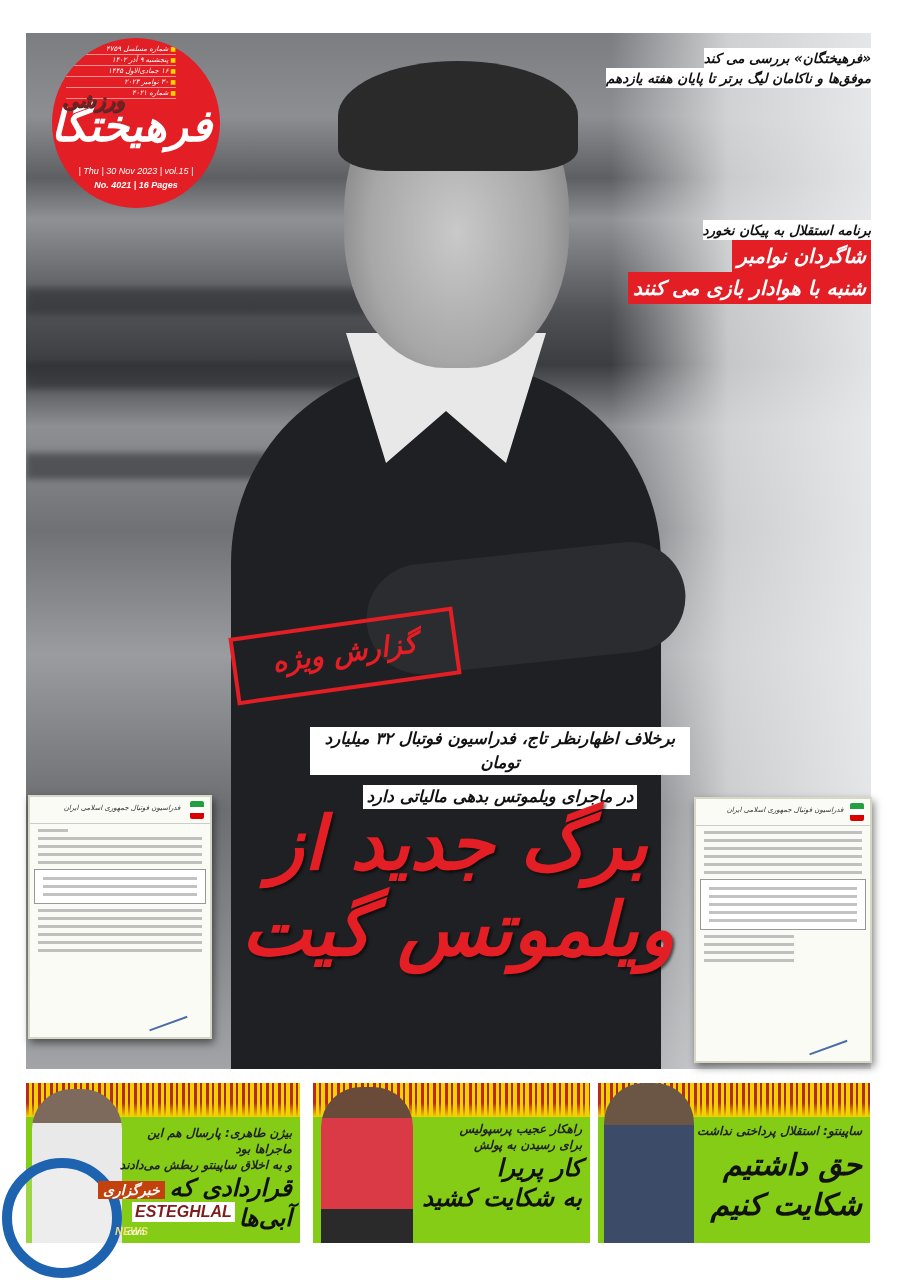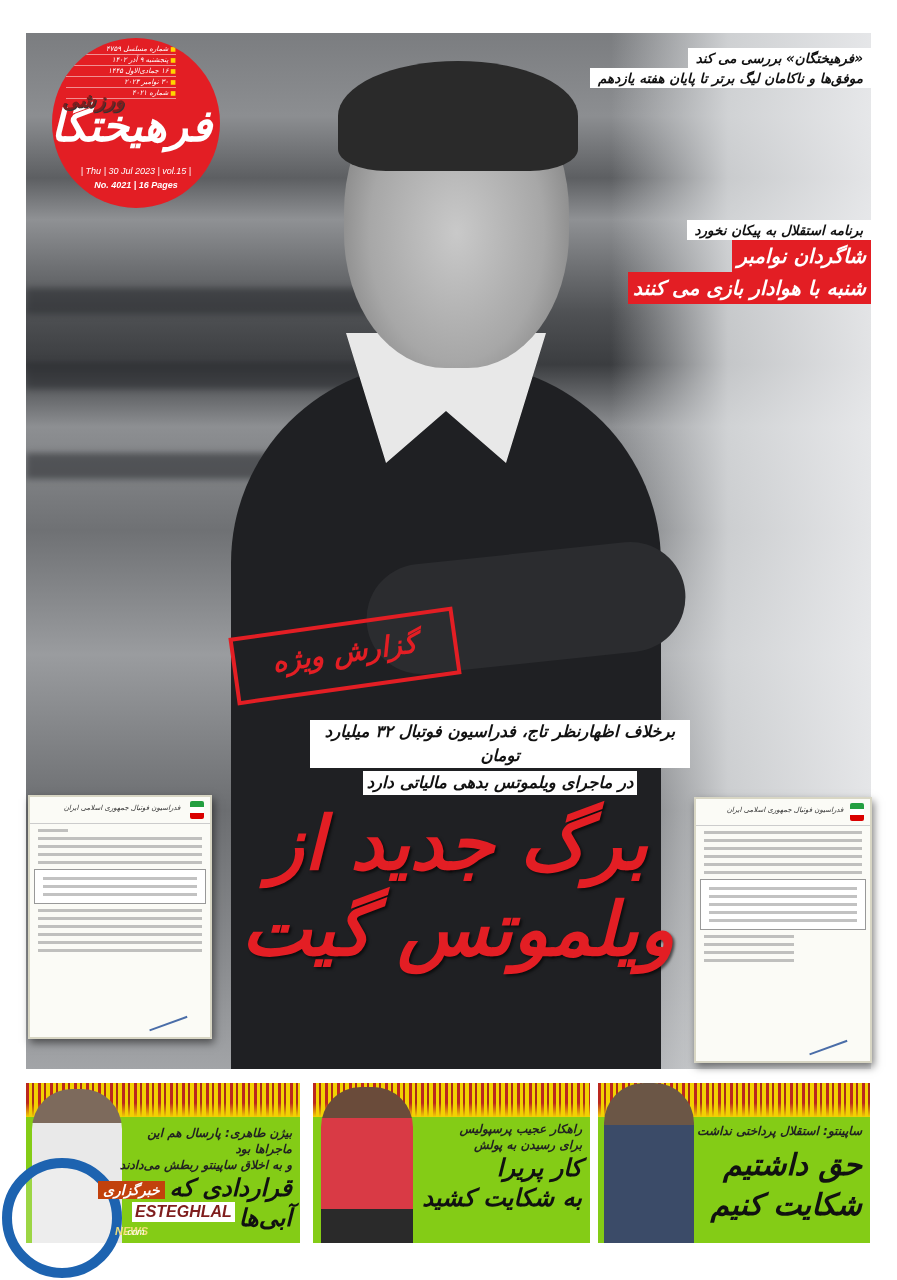--- a/index.html
+++ b/index.html
@@ -22,31 +22,31 @@
   .masthead .info{position:absolute;right:44px;top:6px;width:110px;text-align:right;direction:rtl;}
   .masthead .info div{font-size:7px;line-height:10px;color:#fff;border-bottom:1px solid rgba(255,255,255,.5);}
   .masthead .info div::before{content:"■ ";color:#ffd400;font-size:6px;}
   .masthead .logo{position:absolute;left:10px;top:58px;width:150px;text-align:center;font-family:"DejaVu Serif",serif;font-weight:bold;font-size:44px;color:#fff;direction:rtl;line-height:60px;}
   .masthead .date{position:absolute;left:0;width:168px;text-align:center;color:#fff;font-size:9px;font-family:"Liberation Sans",sans-serif;}
   .masthead .d1{top:128px;} .masthead .d2{top:142px;font-weight:bold;}
   .varzeshi{position:absolute;left:16px;top:88px;background:transparent;color:#7f1d1d;font-weight:bold;font-size:20px;direction:rtl;font-family:"DejaVu Sans",sans-serif;text-shadow:1px 1px 0 #333;margin-left:46px;}
 
   
   .hl{position:absolute;direction:rtl;text-align:right;}
-  .kicker{display:inline-block;background:#fff;color:#111;font-weight:bold;font-size:13.5px;padding:1px 8px;line-height:18px;}
+  .kicker{display:inline-block;background:#fff;color:#111;font-weight:bold;font-size:13.5px;padding:1px 0;line-height:18px;}
   .redbox{display:inline-block;background:#e31e24;color:#fff;font-weight:bold;font-size:20px;padding:2px 5px;line-height:28px;}
   .hl1{right:26px;top:48px;width:300px;}
   .hl2{right:26px;top:220px;width:300px;}
 
   
   .stamp{position:absolute;left:232px;top:622px;width:218px;height:60px;border:4px solid #e31e24;transform:rotate(-8deg);color:#e31e24;font-weight:bold;font-size:28px;text-align:center;line-height:54px;direction:rtl;}
 
   
   .deck{position:absolute;left:310px;top:720px;width:380px;direction:rtl;text-align:center;}
-  .deck span{display:inline-block;background:#fff;color:#111;font-weight:bold;font-size:16.5px;line-height:24px;padding:0 4px;margin-bottom:3px;}
+  .deck span{display:inline-block;background:#fff;color:#111;font-weight:bold;font-size:16.5px;line-height:24px;padding:0 4px;margin-bottom:3px;margin-top:7px;}
 
   
   .mainhl{position:absolute;left:228px;top:800px;width:460px;direction:rtl;text-align:center;color:#e31e24;font-weight:bold;font-size:74px;line-height:86px;text-shadow:2px 2px 3px rgba(0,0,0,.6);}
 
   
   .doc{position:absolute;background:#fbfbf6;border:2px solid #d8d6c4;box-shadow:2px 4px 8px rgba(0,0,0,.5);overflow:hidden;}
   .doc .dhead{height:26px;border-bottom:1px solid #ccc;position:relative;}
   .doc .dhead .flag{position:absolute;right:6px;top:4px;width:14px;height:18px;background:linear-gradient(180deg,#239f40 0 33%,#fff 33% 66%,#da0000 66%);border-radius:2px;}
   .doc .dhead .org{position:absolute;left:30px;right:26px;top:7px;font-size:7px;color:#333;direction:rtl;text-align:center;}
   .doc .line{height:3px;background:#9a9a9a;margin:5px 8px;opacity:.6;}
@@ -97,21 +97,21 @@
 
   <div class="masthead">
     <div class="info">
       <div>شماره مسلسل ۴۷۵۹</div>
       <div>پنجشنبه ۹ آذر ۱۴۰۲</div>
       <div>۱۶ جمادی‌الاول ۱۴۴۵</div>
       <div>۳۰ نوامبر ۲۰۲۳</div>
       <div>شماره ۴۰۲۱</div>
     </div>
     <div class="logo">فرهیختگان</div>
-    <div class="date d1">| Thu | 30 Jul 2023 | vol.15 |</div>
+    <div class="date d1">| Thu | 30 Nov 2023 | vol.15 |</div>
     <div class="date d2">No. 4021 | 16 Pages</div>
   </div>
   <div class="varzeshi">ورزشی</div>
 
   <div class="hl hl1">
     <div><span class="kicker">«فرهیختگان» بررسی می کند</span></div>
     <div><span class="kicker">موفق‌ها و ناکامان لیگ برتر تا پایان هفته یازدهم</span></div>
   </div>
 
   <div class="hl hl2">

